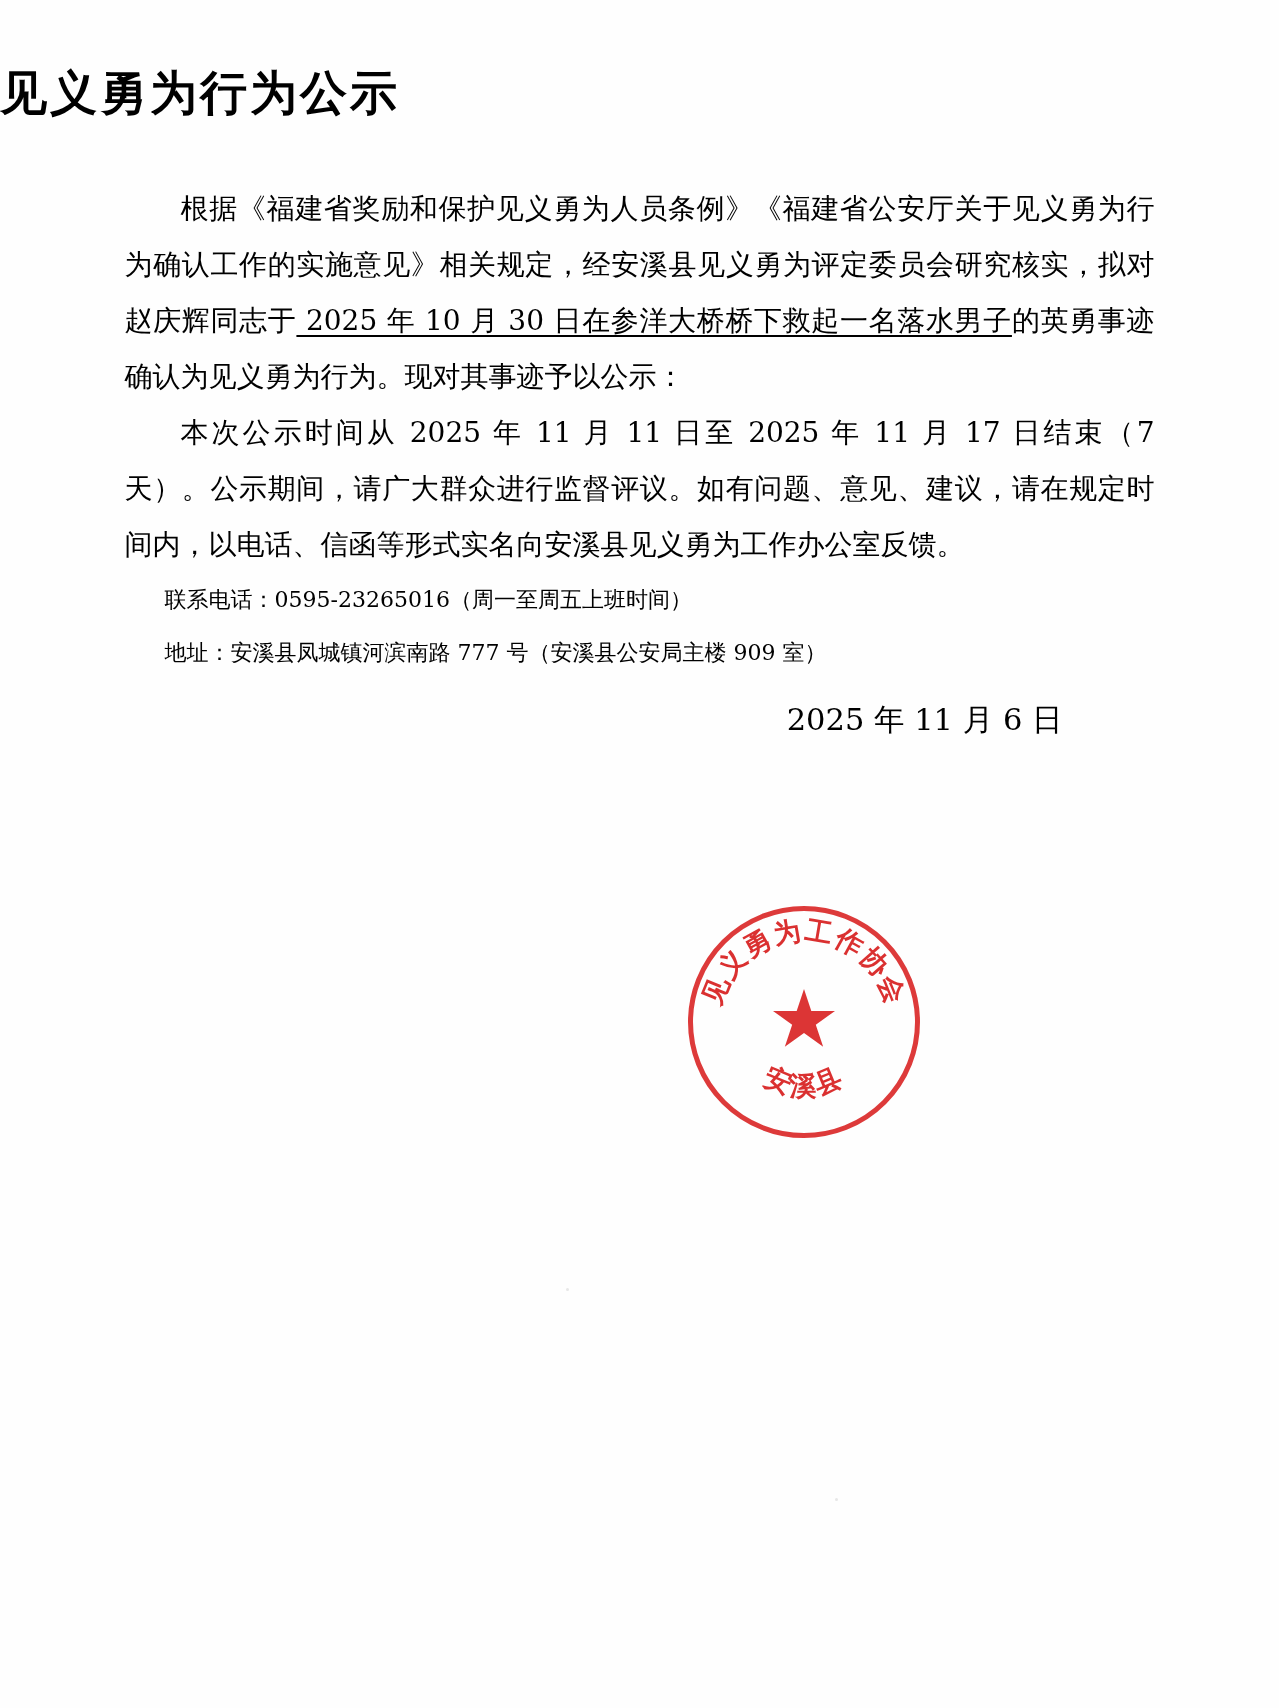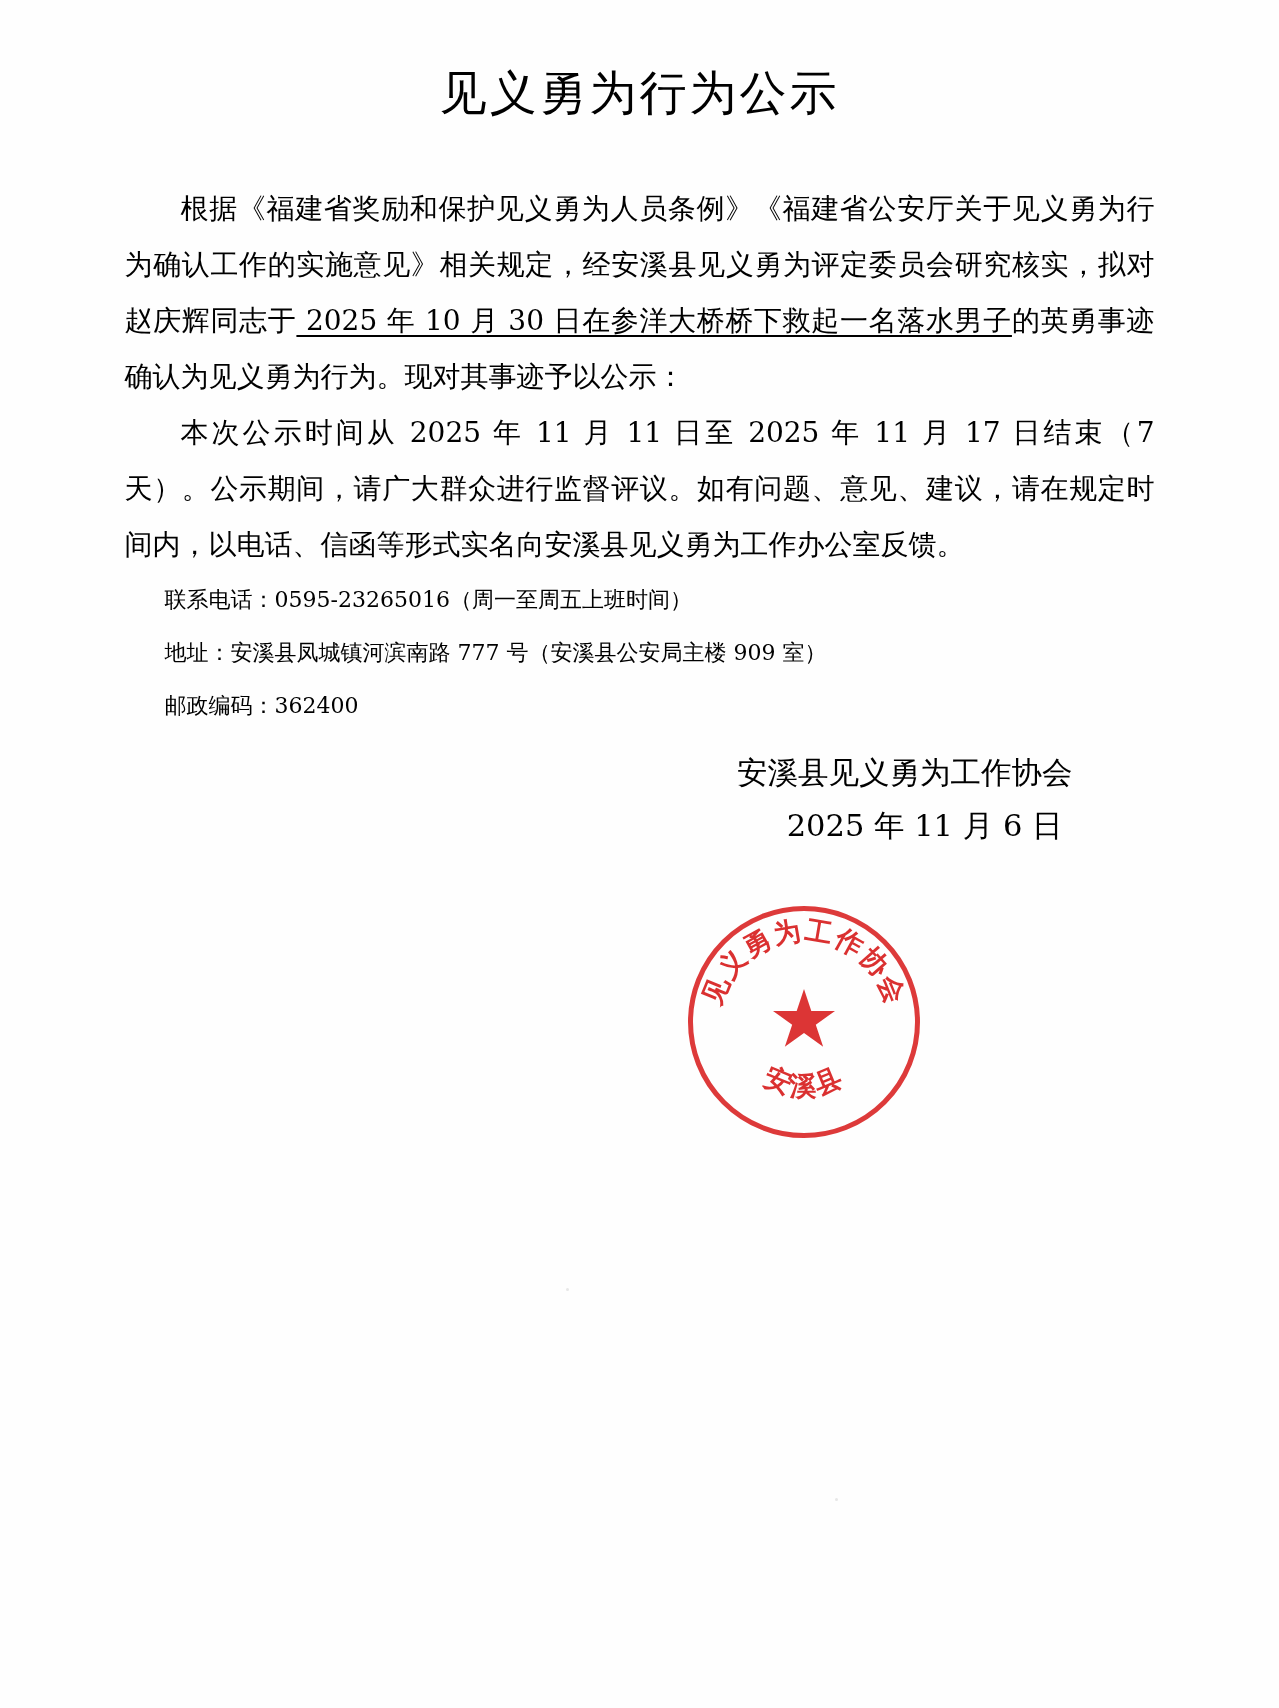--- a/index.html
+++ b/index.html
@@ -19,23 +19,23 @@
   .page {
     position: absolute;
     left: 0;
     top: 0;
     width: 1279px;
     height: 1708px;
     background: #fefefe;
   }
 
   .doc-title {
-    text-align: center;
+    text-align: left;
     font-size: 47px;
-    font-weight: normal;
+    font-weight: bold;
     letter-spacing: 3px;
     margin-top: 62px;
     margin-bottom: 0;
     font-family: "DejaVu Sans", "Liberation Sans", sans-serif;
   }
 
   .body-block {
     margin: 0 auto;
     width: 1030px;
     padding-top: 56px;
@@ -155,25 +155,23 @@
     <p class="para"><span>根据《福建省奖励和保护见义勇为人员条例》《福建省公安厅关于见义勇为行为确认工作的实施意见》相关规定，经安溪县见义勇为评定委员会研究核实，拟对赵庆辉同志于</span><span class="u"> 2025 年 10 月 30 日在参洋大桥桥下救起一名落水男子</span><span>的英勇事迹确认为见义勇为行为。现对其事迹予以公示：</span></p>
 
 
     <p class="para"><span>本次公示时间从 2025 年 11 月 11 日至 2025 年 11 月 17 日结束（7 天）。公示期间，请广大群众进行监督评议。如有问题、意见、建议，请在规定时间内，以电话、信函等形式实名向安溪县见义勇为工作办公室反馈。</span></p>
 
   </div>
 
   <div class="contact-block">
     <p class="contact-line">联系电话：0595-23265016（周一至周五上班时间）</p>
     <p class="contact-line">地址：安溪县凤城镇河滨南路 777 号（安溪县公安局主楼 909 室）</p>
-    <p class="contact-line">邮政编码：362400</p>
   </div>
 
   <div class="sign-block">
-    <div class="sign-line">安溪县见义勇为工作协会</div>
     <div class="sign-date">2025 年 11 月 6 日</div>
   </div>
 
   <div class="seal">
     <div class="seal-ring"></div>
     <svg class="seal-arc-text" viewBox="0 0 232 232">
       <defs>
         <path id="arcTop" d="M 30,120 A 86,86 0 0 1 202,120"></path>
         <path id="arcBottom" d="M 44,132 A 74,74 0 0 0 188,132"></path>
       </defs>

